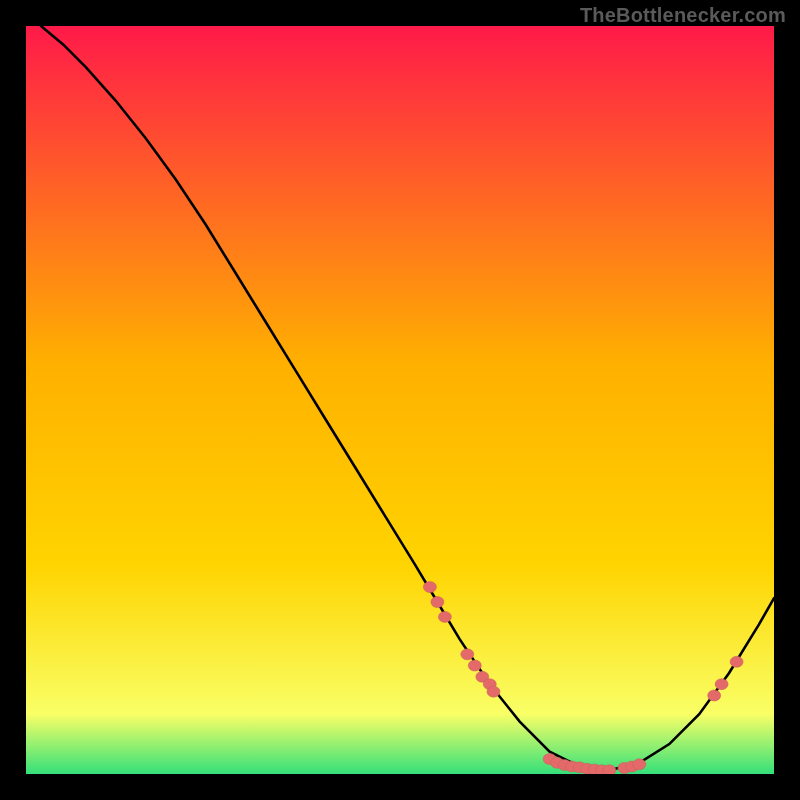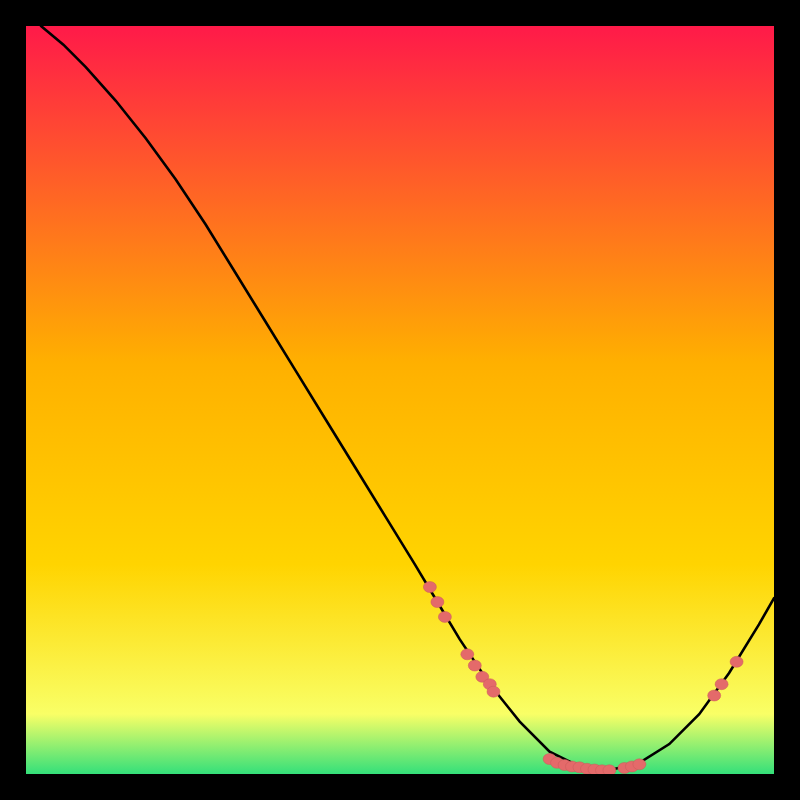--- a/index.html
+++ b/index.html
@@ -32,20 +32,21 @@
     top: 26px;
     width: 748px;
     height: 748px;
   }
   svg { display: block; }
 </style>
 </head>
 <body>
 
 <div class="stage">
+  <div class="watermark">TheBottlenecker.com</div>
 
   <div class="plot">
     <svg id="chart-svg" width="748" height="748" viewBox="0 0 748 748">
       <defs>
         <linearGradient id="bg-grad" x1="0" y1="0" x2="0" y2="1">
           <stop id="g-top" offset="0%" stop-color="#ff1a49"></stop>
           <stop id="g-mid1" offset="45%" stop-color="#ffb000"></stop>
           <stop id="g-mid2" offset="72%" stop-color="#ffd400"></stop>
           <stop id="g-low" offset="92%" stop-color="#f9ff66"></stop>
           <stop id="g-bot" offset="100%" stop-color="#34e07a"></stop>

